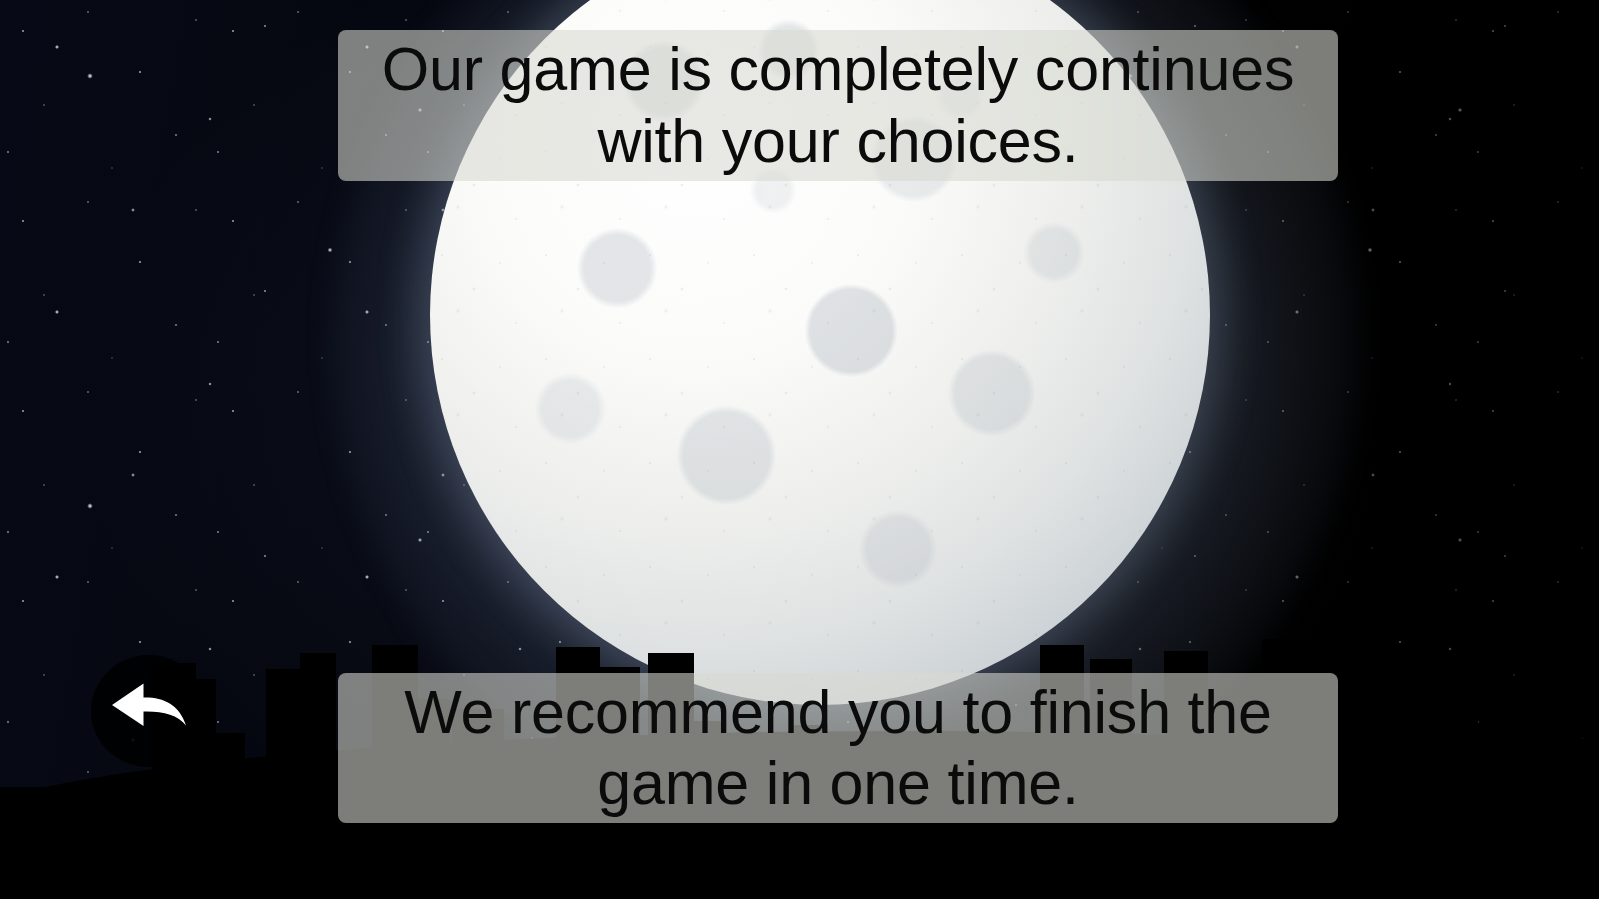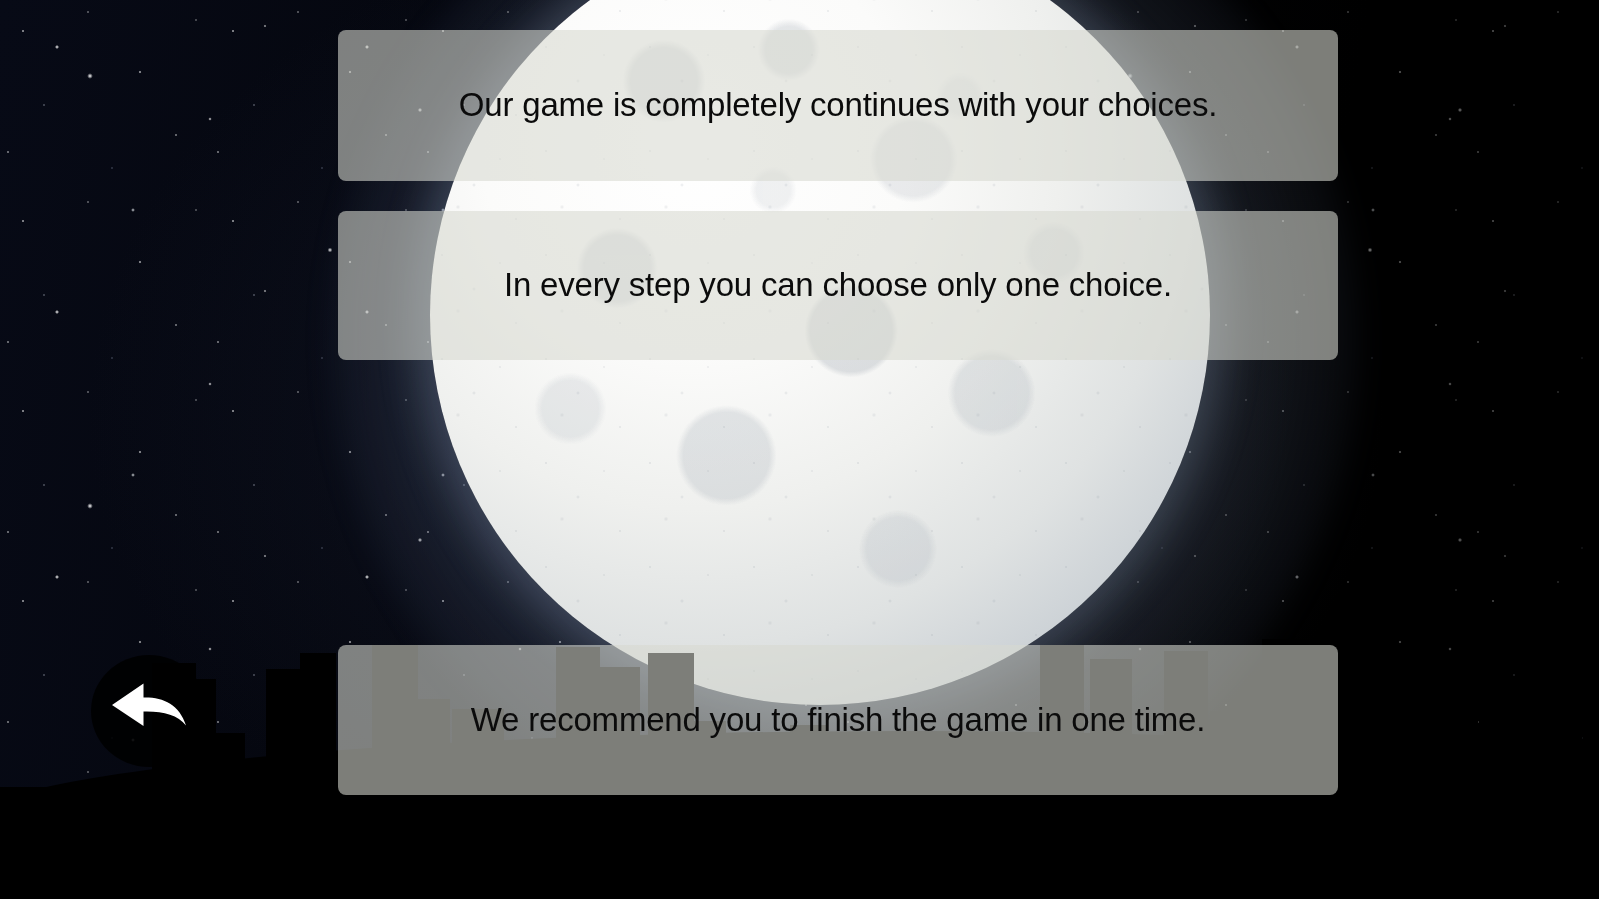--- a/index.html
+++ b/index.html
@@ -214,30 +214,30 @@
     justify-content: center;
     box-sizing: border-box;
     padding: 4px 14px;
   }
   .panel-text {
     margin: 0;
     width: 100%;
     text-align: center;
     color: #0b0b0b;
     font-family: "Liberation Sans", sans-serif;
-    font-size: 33px;
+    font-size: 61px;
     font-weight: 400;
     line-height: 1.17;
     letter-spacing: -0.2px;
   }
 
   #panel-1 { top: 30px;  height: 151px; }
   #panel-2 { top: 211px; height: 149px; }
   #panel-3 { top: 418px; height: 157px; }
-  #panel-4 { top: 645px; height: 150px; }
+  #panel-4 { top: 673px; height: 150px; }
 </style>
 </head>
 <body>
 
 <div id="screen">
 
   <div class="sky"></div>
   <div class="stars-a"></div>
   <div class="stars-b"></div>
   <div class="stars-c"></div>
@@ -345,23 +345,20 @@
     </div>
   </div>
 
   <div class="ground"></div>
   <div class="ground-2"></div>
 
   <div class="panel" id="panel-1">
     <p class="panel-text">Our game is completely continues with your choices.</p>
   </div>
 
-  <div class="panel" id="panel-2">
-    <p class="panel-text">In every step you can choose only one choice.</p>
-  </div>
 
 
   <div class="panel" id="panel-4">
     <p class="panel-text">We recommend you to finish the game in one time.</p>
   </div>
 
   <button class="back-btn" aria-label="Back">
     <svg width="84" height="66" viewBox="0 0 84 66">
       <path d="M36.5 5.5 L36.5 19.5 C56 19 72 26 79 47.5 C70.5 36.5 55.5 33 36.5 33.5 L36.5 48 L5 27 Z" fill="#ffffff"></path>
     </svg>

